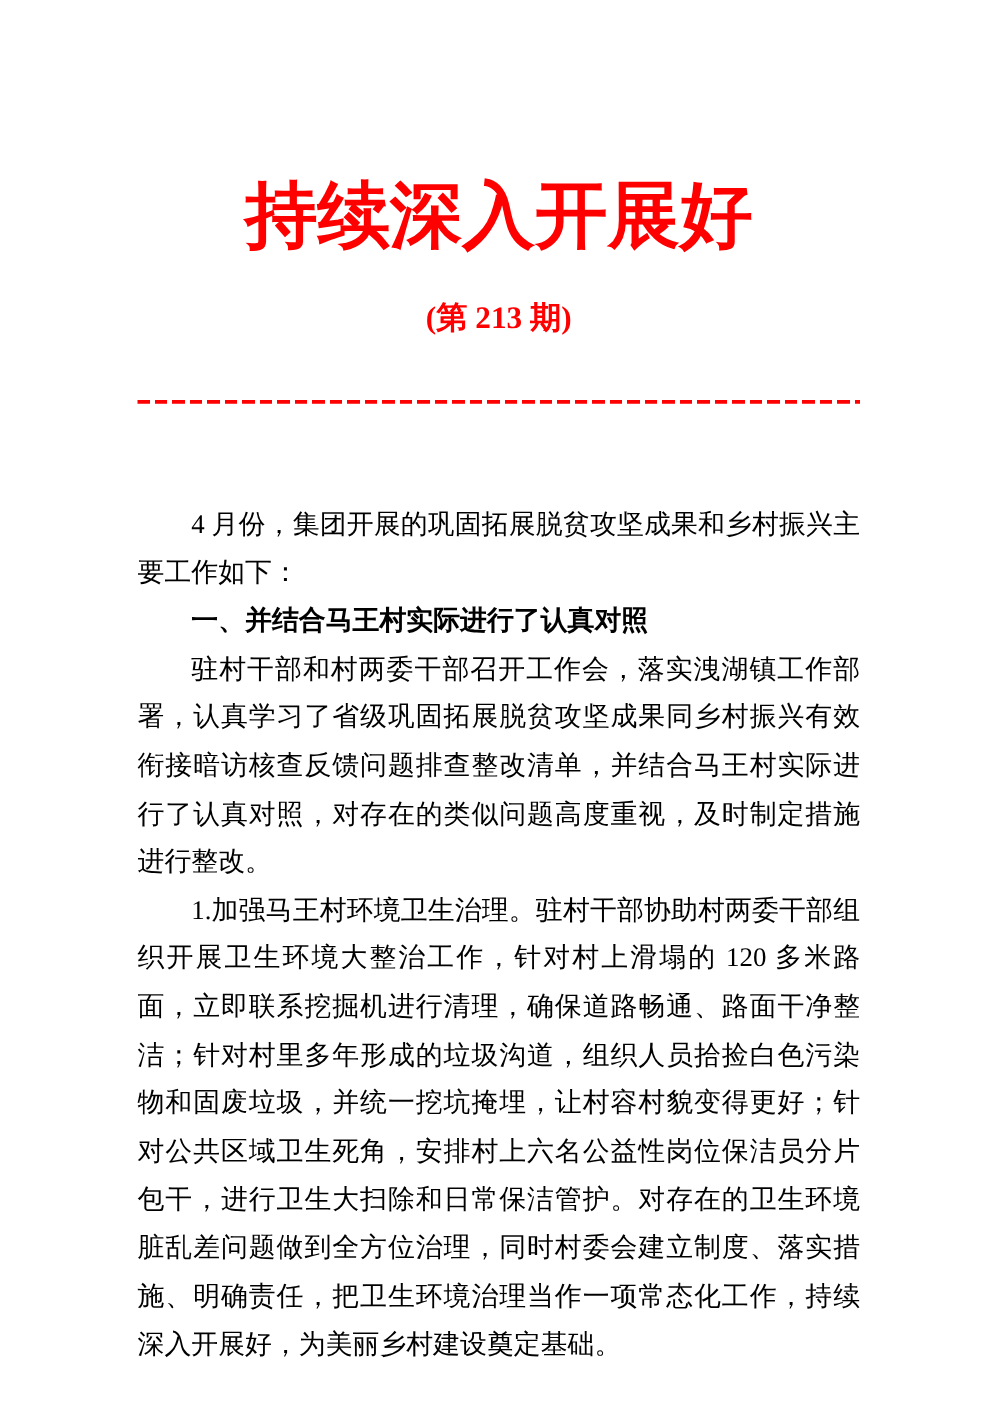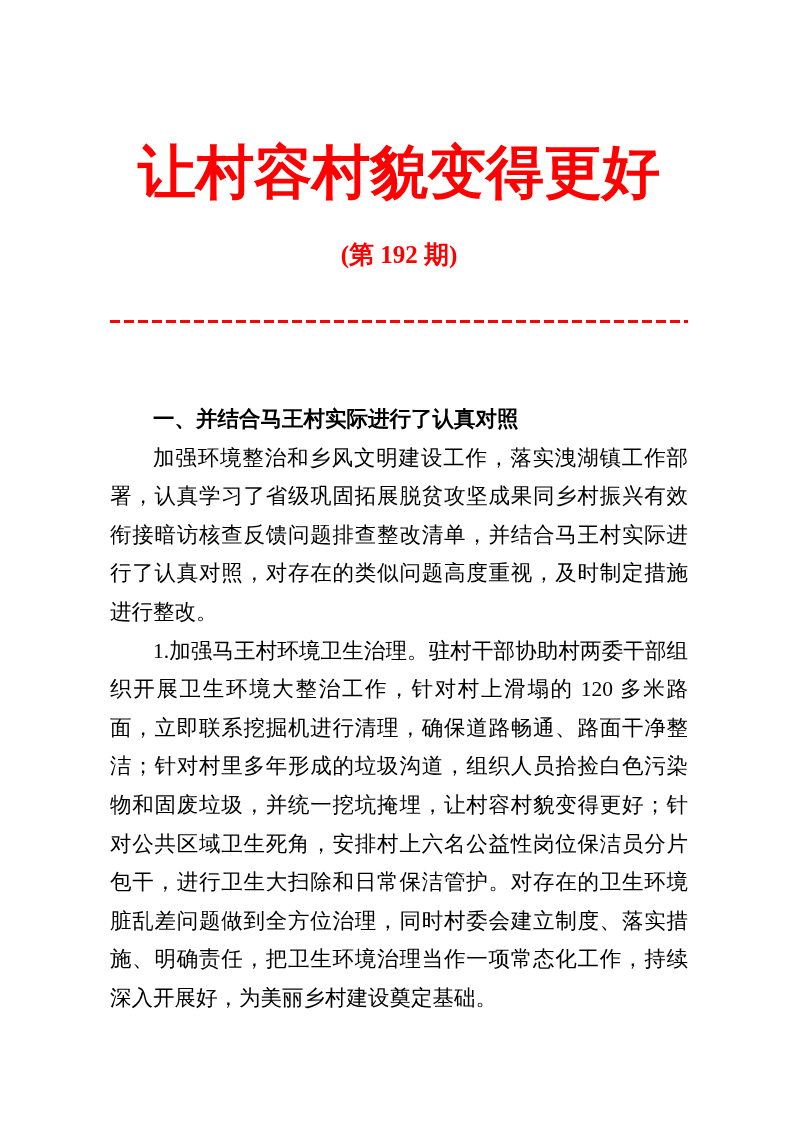--- a/index.html
+++ b/index.html
@@ -70,28 +70,29 @@
     font-family: "Liberation Sans", "DejaVu Sans", sans-serif;
     font-size: 21.5px;
     line-height: 38.6px;
   }
 </style>
 </head>
 <body>
 
 <div class="page">
 
-  <div class="doc-title">让村容村貌变得更好</div>
+  <div class="doc-title">持续深入开展好</div>
 
-  <div class="issue-number">(第 192 期)</div>
+  <div class="issue-number">(第 213 期)</div>
 
   <div class="dashed-divider"></div>
 
   <div class="body-text">
+    <p>4 月份，集团开展的巩固拓展脱贫攻坚成果和乡村振兴主要工作如下：</p>
 
     <p class="section-heading">一、并结合马王村实际进行了认真对照</p>
 
-    <p>加强环境整治和乡风文明建设工作，落实洩湖镇工作部署，认真学习了省级巩固拓展脱贫攻坚成果同乡村振兴有效衔接暗访核查反馈问题排查整改清单，并结合马王村实际进行了认真对照，对存在的类似问题高度重视，及时制定措施进行整改。</p>
+    <p>驻村干部和村两委干部召开工作会，落实洩湖镇工作部署，认真学习了省级巩固拓展脱贫攻坚成果同乡村振兴有效衔接暗访核查反馈问题排查整改清单，并结合马王村实际进行了认真对照，对存在的类似问题高度重视，及时制定措施进行整改。</p>
 
     <p>1.加强马王村环境卫生治理。驻村干部协助村两委干部组织开展卫生环境大整治工作，针对村上滑塌的 120 多米路面，立即联系挖掘机进行清理，确保道路畅通、路面干净整洁；针对村里多年形成的垃圾沟道，组织人员拾捡白色污染物和固废垃圾，并统一挖坑掩埋，让村容村貌变得更好；针对公共区域卫生死角，安排村上六名公益性岗位保洁员分片包干，进行卫生大扫除和日常保洁管护。对存在的卫生环境脏乱差问题做到全方位治理，同时村委会建立制度、落实措施、明确责任，把卫生环境治理当作一项常态化工作，持续深入开展好，为美丽乡村建设奠定基础。</p>
   </div>
 
 </div>
 
 </body></html>

